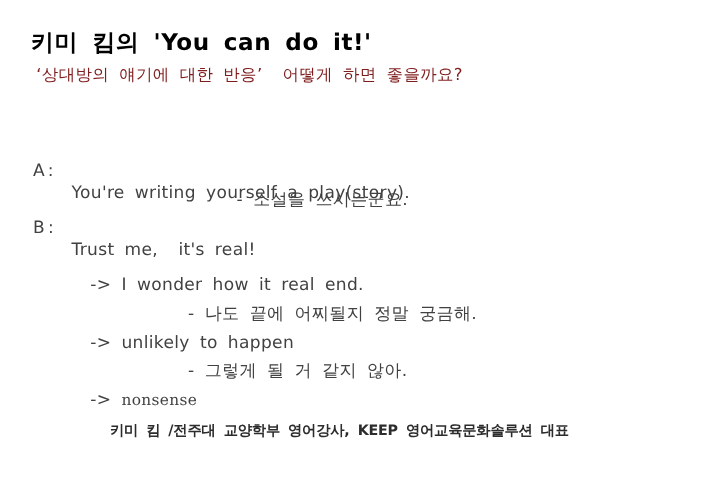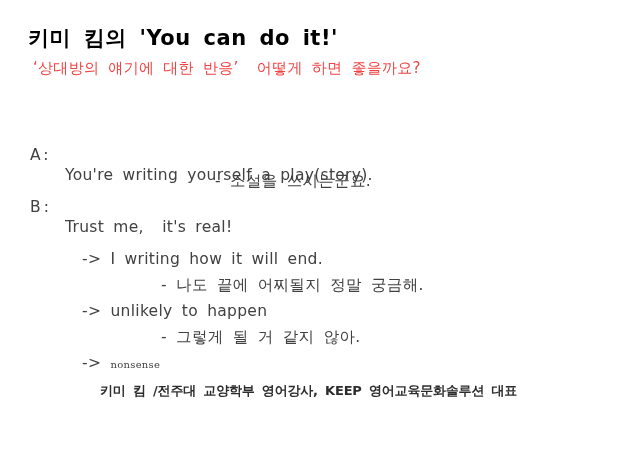--- a/index.html
+++ b/index.html
@@ -29,21 +29,21 @@
     color: #000000;
     letter-spacing: 0.5px;
     word-spacing: 5px;
     white-space: pre;
   }
   .subtitle {
     position: absolute;
     left: 33px;
     top: 59px;
     font-size: 15px;
-    color: #ef4444;
+    color: #7f1d1d;
     letter-spacing: 0.3px;
     word-spacing: 4px;
     white-space: pre;
   }
   .line {
     position: absolute;
     left: 0;
     width: 640px;
     height: 22px;
     line-height: 20px;
@@ -61,25 +61,25 @@
   .speaker .txt {
     position: absolute;
     left: 65px;
   }
   .arrow .txt-wrap, .arrow-serif .txt-wrap {
     position: absolute;
     left: 82px;
   }
   .arrow-serif .txt {
     font-family: "DejaVu Serif", serif;
-    font-size: 10px;
+    font-size: 14px;
   }
   .translation .txt-wrap {
     position: absolute;
-    left: 161px;
+    left: 171px;
   }
   .translation-deep .txt-wrap {
     position: absolute;
     left: 192px;
     margin-left: 23px;
   }
   .byline {
     position: absolute;
     left: 100px;
     top: 382px;
@@ -109,21 +109,21 @@
     <span class="txt-wrap"><span class="txt">- 소설을 쓰시는군요.</span></span>
   </div>
 
   <div class="line speaker" style="top:177px">
     <span class="spk">B:</span>
     <span class="txt">Trust me,  it's real!</span>
   </div>
 
 
   <div class="line arrow" style="top:229px">
-    <span class="txt-wrap"><span class="prefix">-&gt; </span><span class="txt">I writing how it will end.</span></span>
+    <span class="txt-wrap"><span class="prefix">-&gt; </span><span class="txt">I wonder how it real end.</span></span>
   </div>
 
   <div class="line translation" style="top:255px">
     <span class="txt-wrap"><span class="txt">- 나도 끝에 어찌될지 정말 궁금해.</span></span>
   </div>
 
   <div class="line arrow" style="top:281px">
     <span class="txt-wrap"><span class="prefix">-&gt; </span><span class="txt">unlikely to happen</span></span>
   </div>
 

